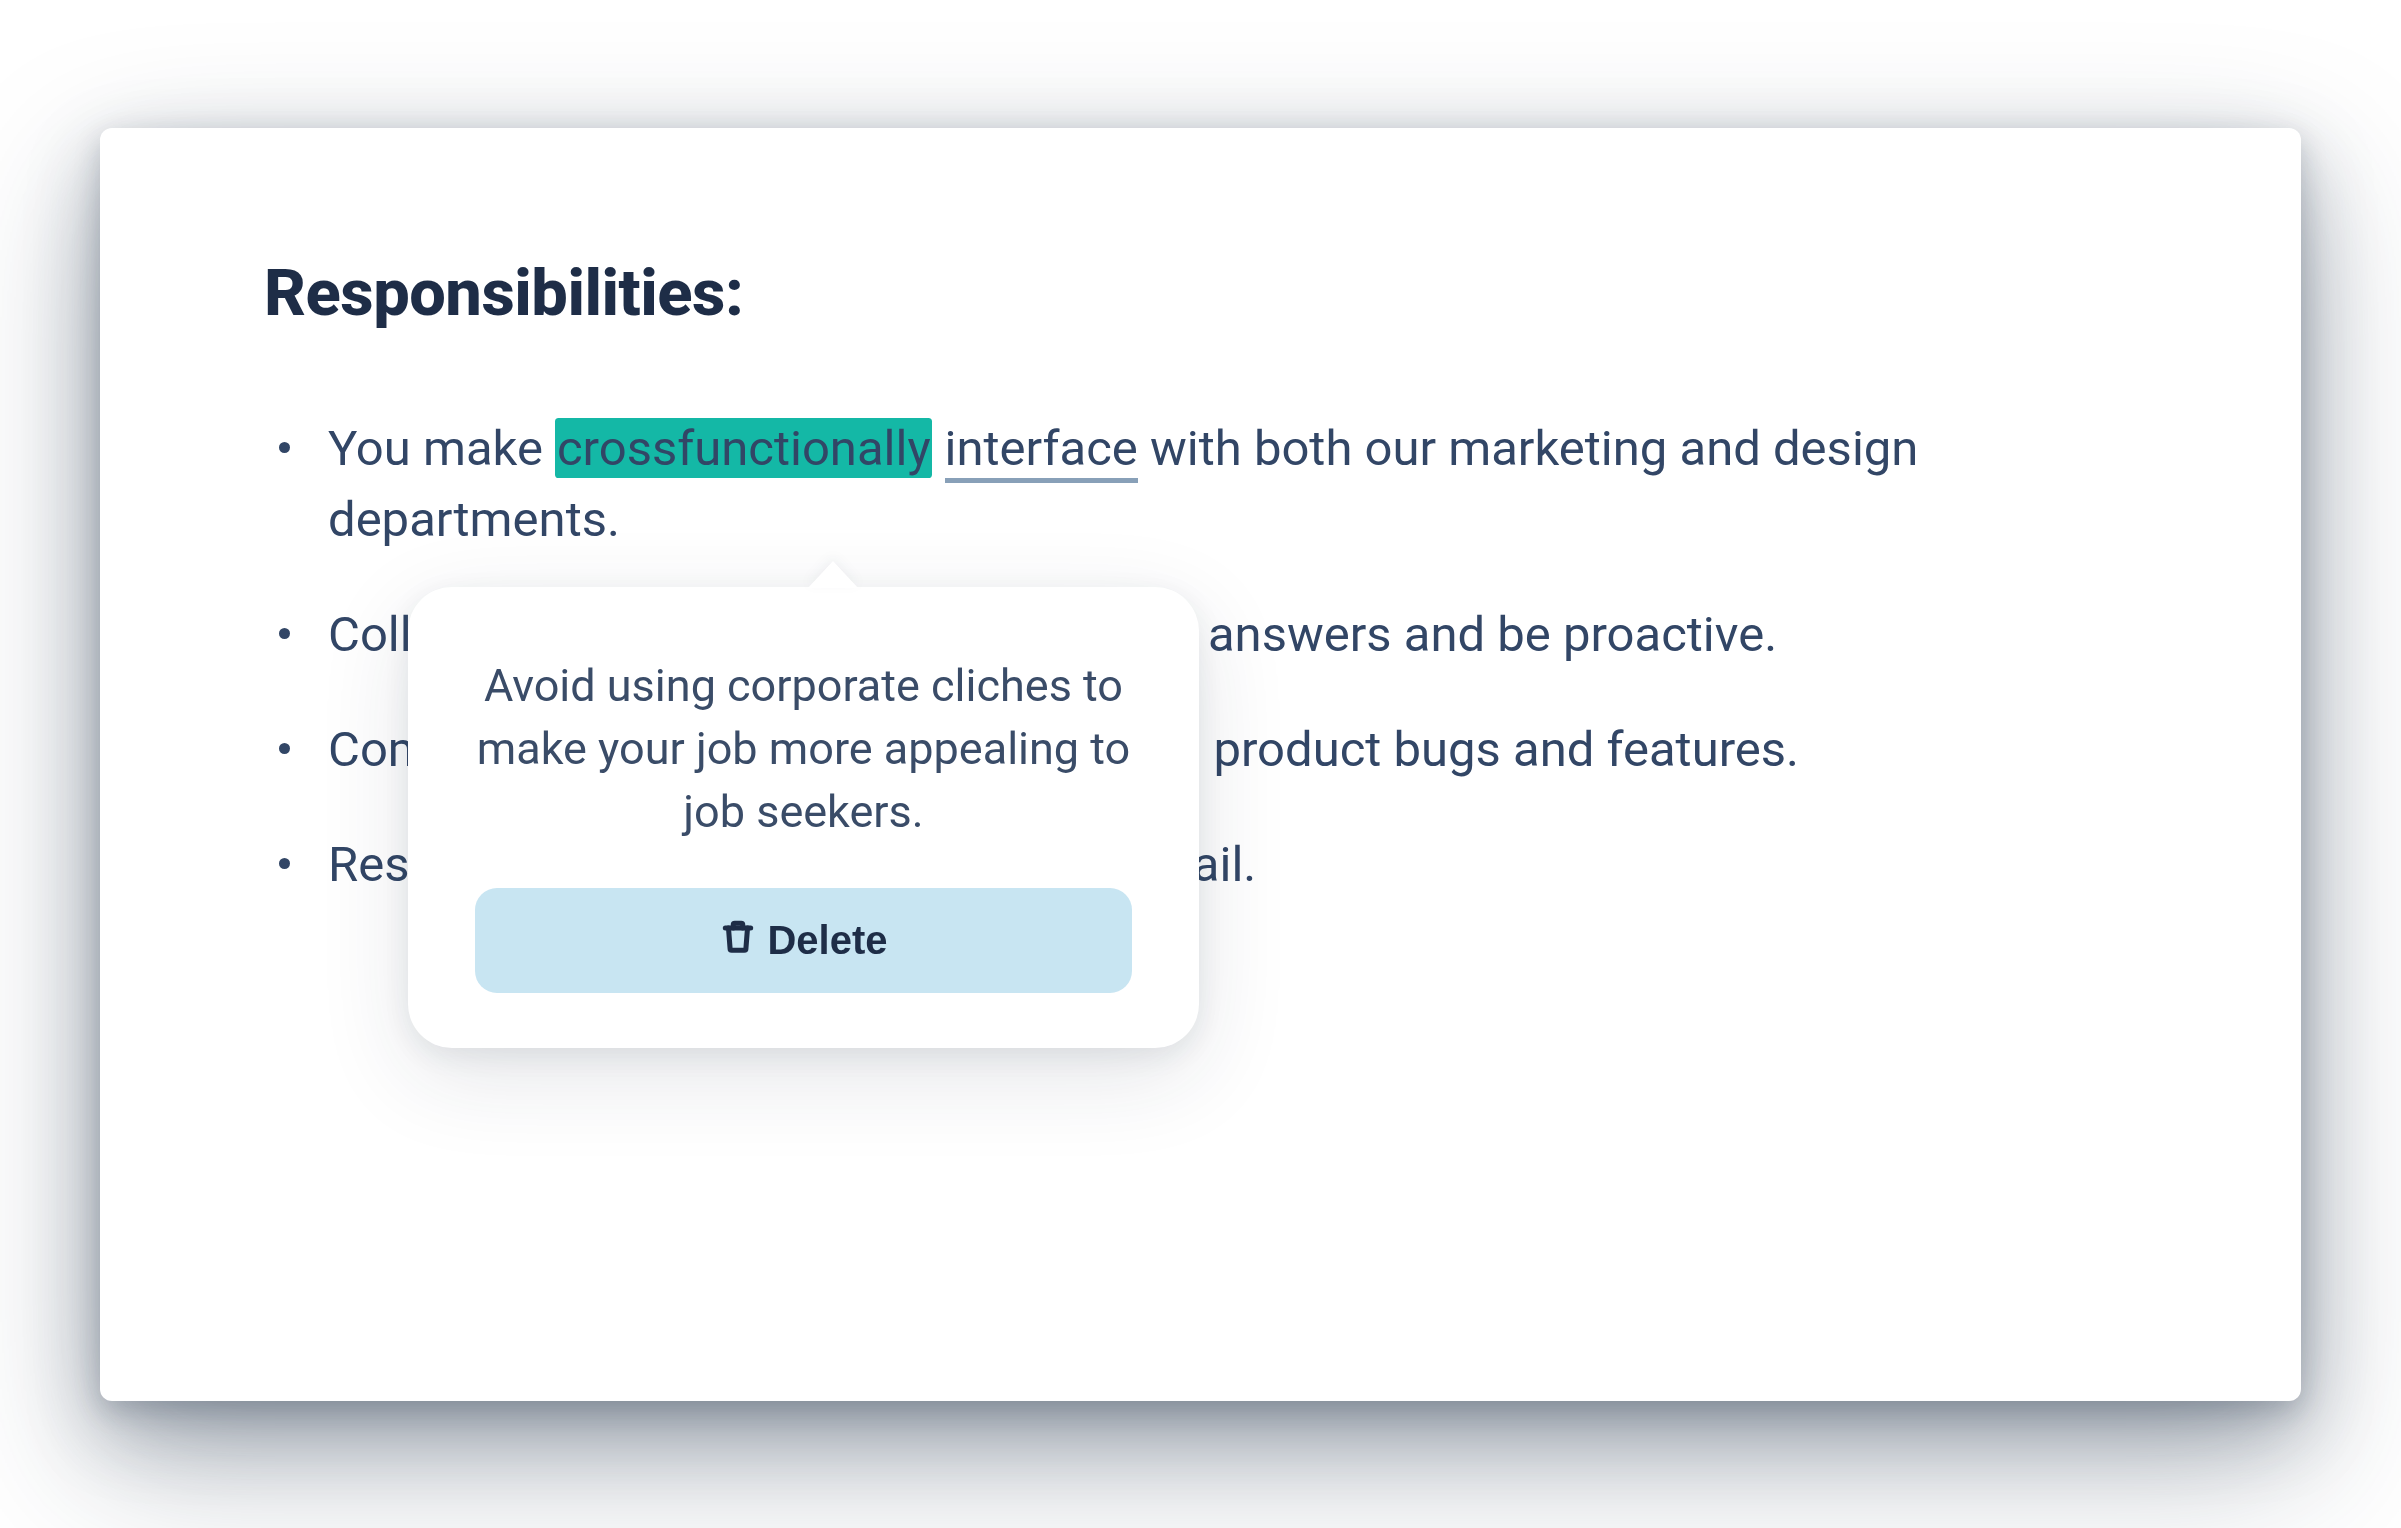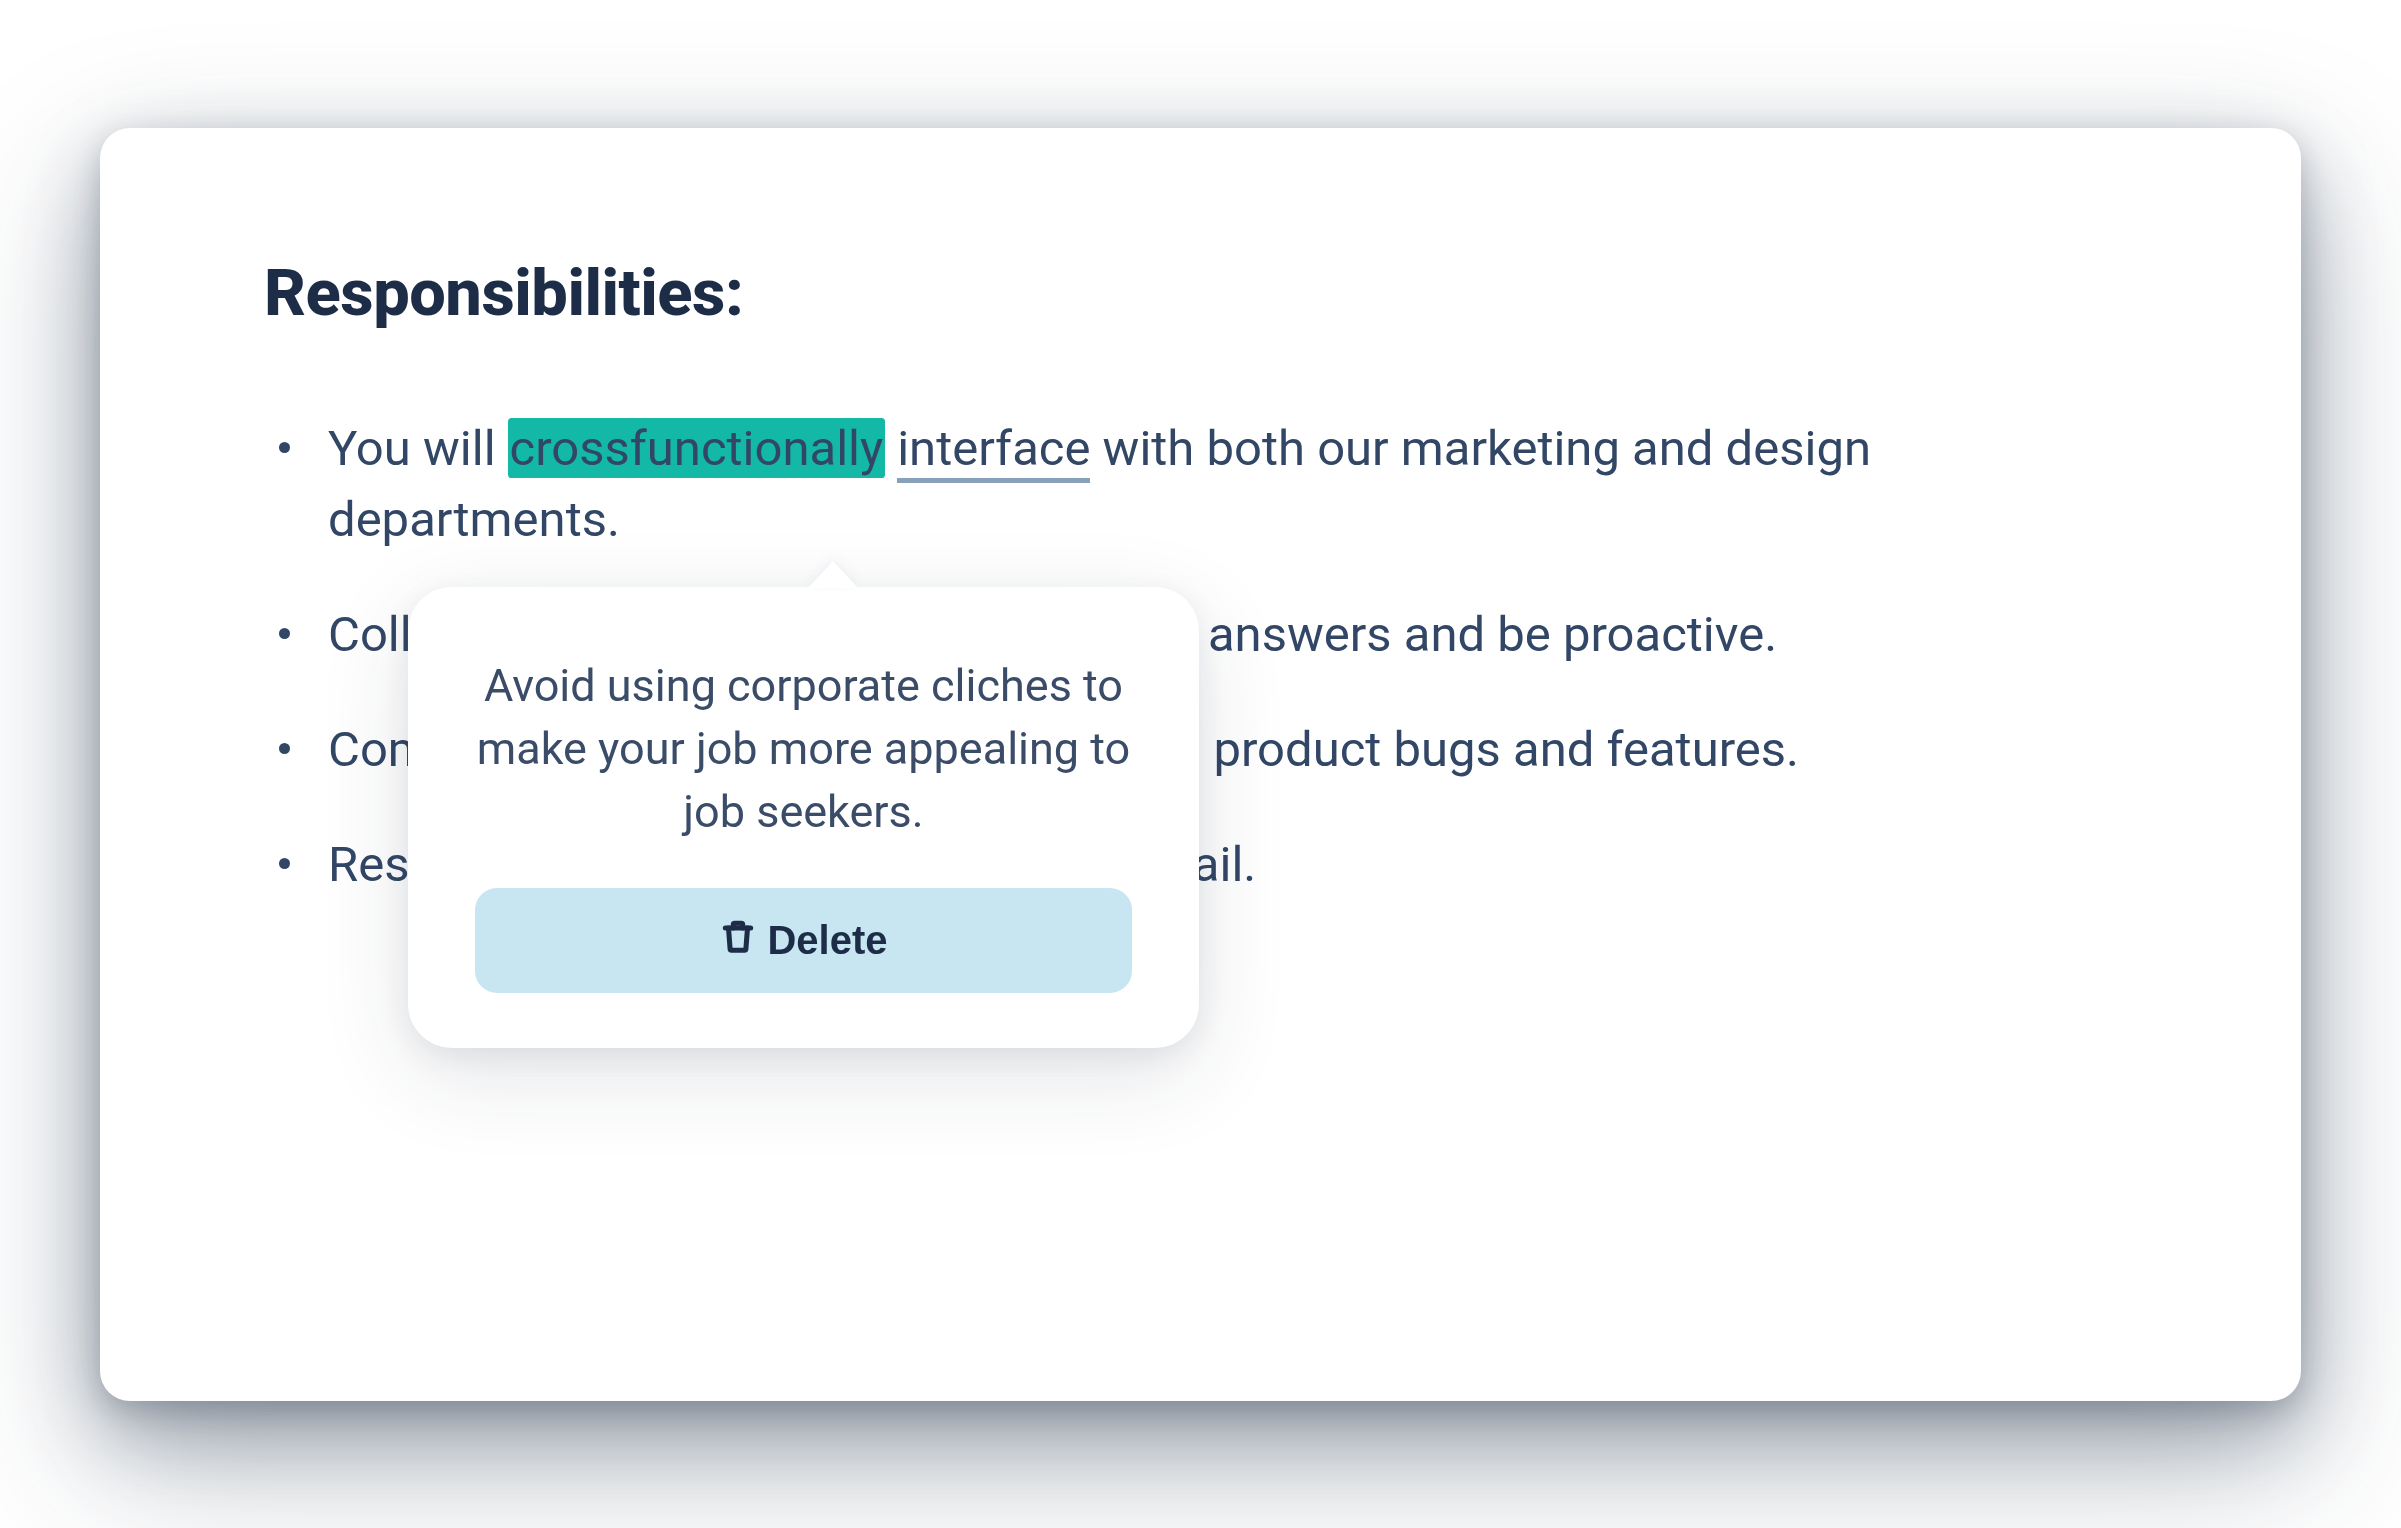--- a/index.html
+++ b/index.html
@@ -14,21 +14,21 @@
     height: 1528px;
     position: relative;
     display: flex;
     align-items: center;
     justify-content: center;
   }
   .card {
     width: 2201px;
     height: 1273px;
     background: #ffffff;
-    border-radius: 30px;
+    border-radius: 12px;
     box-shadow:
       0 55px 146px rgba(29,45,68,0.35),
       0 27px 73px rgba(29,45,68,0.28),
       0 9px 27px rgba(29,45,68,0.18);
     position: relative;
     padding: 127px 164px 91px 164px;
   }
   .heading {
     font-size: 65px;
     font-weight: 800;
@@ -127,21 +127,21 @@
 </head>
 <body>
 
 <div class="stage">
   <div class="card">
 
     <h1 class="heading">Responsibilities:</h1>
 
     <ul class="bullets">
       <li>
-        <span>You will </span><span class="hl">crossfunctionally</span><span> </span><span class="ul-word">interface</span><span> with both our marketing and design departments.</span>
+        <span>You make </span><span class="hl">crossfunctionally</span><span> </span><span class="ul-word">interface</span><span> with both our marketing and design departments.</span>
       </li>
       <li>
         <span>Collaborate with other teams to root out answers and be proactive.</span>
       </li>
       <li>
         <span>Communicate directly with engineers on product bugs and features.</span>
       </li>
       <li>
         <span>Respond to user inquiries via phone, email.</span>
       </li>

